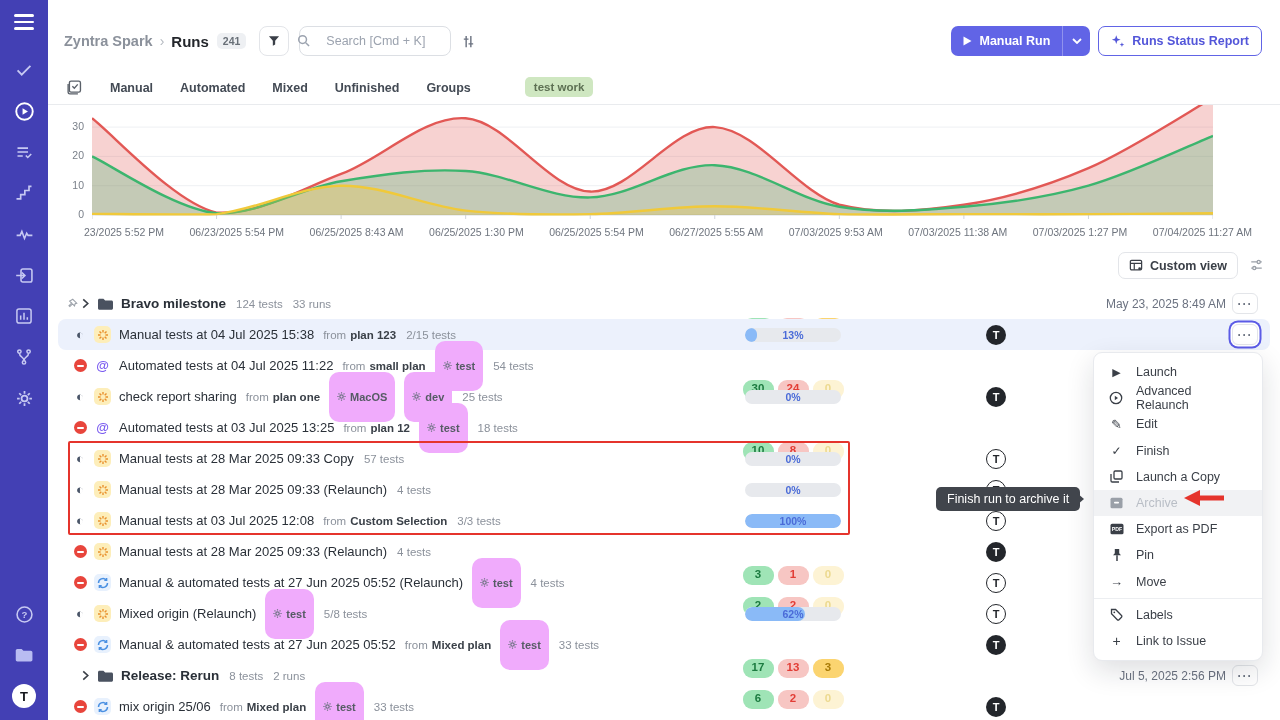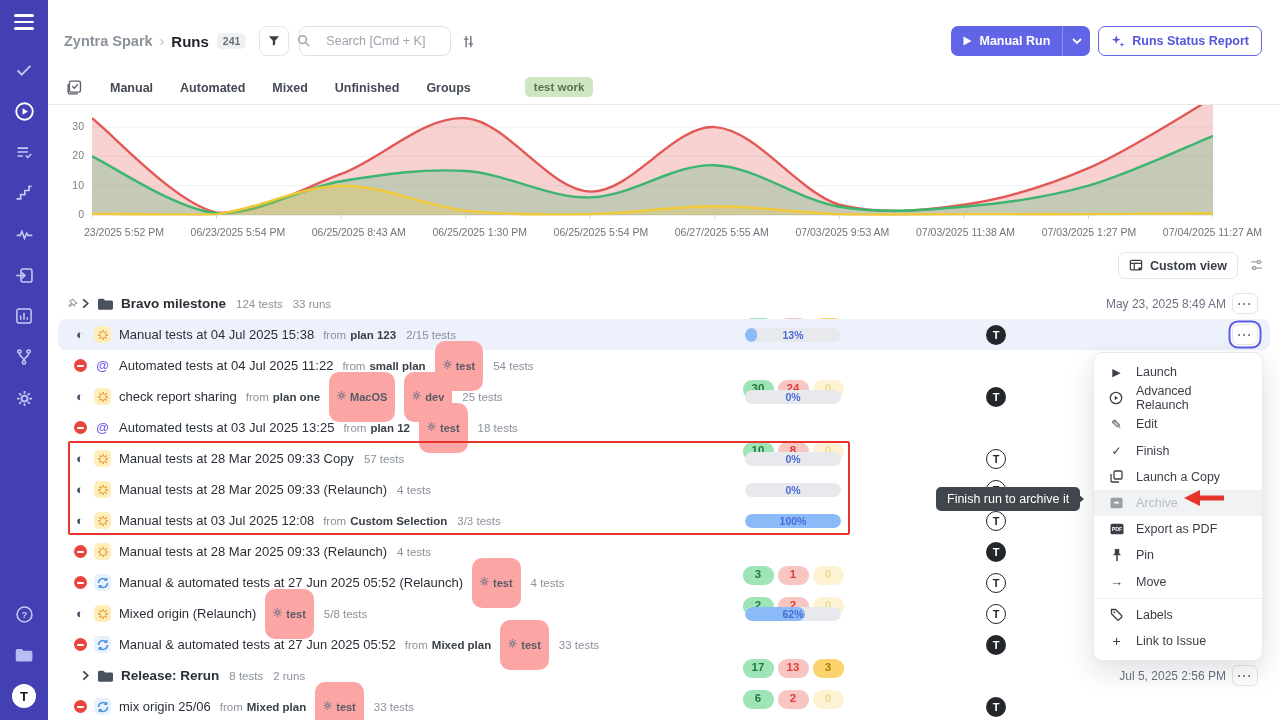--- a/index.html
+++ b/index.html
@@ -40,21 +40,21 @@
 
   .tabs { position:absolute; top:74px; left:18px; height:26px; display:flex; align-items:center; gap:27px; }
   .tab { font-size:12.5px; font-weight:bold; color:#434a54; cursor:pointer; }
   .tab-filter-badge { background:#cfe7c1; color:#5d7053; font-size:11.5px; font-weight:bold; padding:4px 9px; border-radius:5px; }
   .tabsline { position:absolute; top:104px; left:0; right:0; border-top:1px solid #e9ebee; }
 
   
   .chart { position:absolute; top:105px; left:0; right:0; height:140px; }
   #chart-svg { position:absolute; left:44px; top:0; width:1121px; height:116px; }
   .ylab { position:absolute; left:14px; width:22px; text-align:right; font-size:10.5px; color:#7a808a; }
-  .xlabels { position:absolute; top:121px; left:36px; right:18px; display:flex; justify-content:space-between; }
+  .xlabels { position:absolute; top:121px; left:36px; right:28px; display:flex; justify-content:space-between; }
   .xlab { font-size:10.5px; color:#6e747e; white-space:nowrap; }
 
   
   .custom-view { position:absolute; top:252px; right:42px; height:27px; display:flex; align-items:center; gap:7px; padding:0 10px;
                  border:1px solid #e3e5e9; border-radius:7px; background:#fff; font-size:12.5px; font-weight:bold; color:#3a3f47; cursor:pointer; }
   .cv-adjust { position:absolute; top:258px; right:16px; cursor:pointer; }
 
   
   #runs-list { position:absolute; top:288px; left:10px; right:10px; }
   .row { position:relative; height:31px; display:flex; align-items:center; border-radius:8px; padding-left:14px; }
@@ -68,21 +68,21 @@
   .st-stop { width:13px; height:13px; border-radius:50%; background:#e8453c; position:relative; }
   .st-stop::after { content:""; position:absolute; left:3px; top:5.5px; width:7px; height:2px; background:#fff; border-radius:1px; }
   .ty { width:17px; height:17px; border-radius:5px; margin-right:8px; display:flex; align-items:center; justify-content:center; }
   .ty-man { background:#fdeeba; }
   .ty-auto { color:#7b5cf0; font-weight:bold; font-size:13px; }
   .ty-mix { background:#e8f1fd; }
   .rname { font-size:13px; font-weight:500; color:#2a3038; white-space:nowrap; }
   .folder .rname { font-weight:bold; font-size:13.5px; }
   .rfrom { font-size:11.5px; color:#8b919b; margin-left:9px; }
   .rplan { font-size:11.5px; font-weight:bold; color:#3a4048; margin-left:4px; }
-  .envp { display:inline-flex; gap:4px; background:#fca5a5; border-radius:10px; padding:19px 8px;
+  .envp { display:inline-flex; align-items:center; gap:4px; background:#f0abfc; border-radius:10px; padding:19px 8px;
           font-size:11px; font-weight:bold; color:#555b64; margin-left:9px; }
   .rtests { font-size:11.5px; color:#8b919b; margin-left:10px; white-space:nowrap; }
   .stats { position:absolute; left:679px; width:112px; display:flex; align-items:center; justify-content:center; gap:4px; }
   .pill { min-width:31px; height:19px; line-height:17px; text-align:center; border-radius:9px; font-size:11.5px; font-weight:bold; padding:0 6px;margin-top:48px; }
   .p-g { background:#9fe4b6; color:#1c7b40; }
   .p-r { background:#f7c6c3; color:#e23d36; }
   .p-y { background:#fbd470; color:#a97b07; }
   .p-y0 { background:#fdf3d4; color:#ecd98f; }
   .prog { position:relative; width:96px; height:14px; border-radius:7px; background:#e7e9ed; overflow:hidden; }
   .prog .fill { position:absolute; left:0; top:0; bottom:0; background:#8abaf7; border-radius:7px; }

